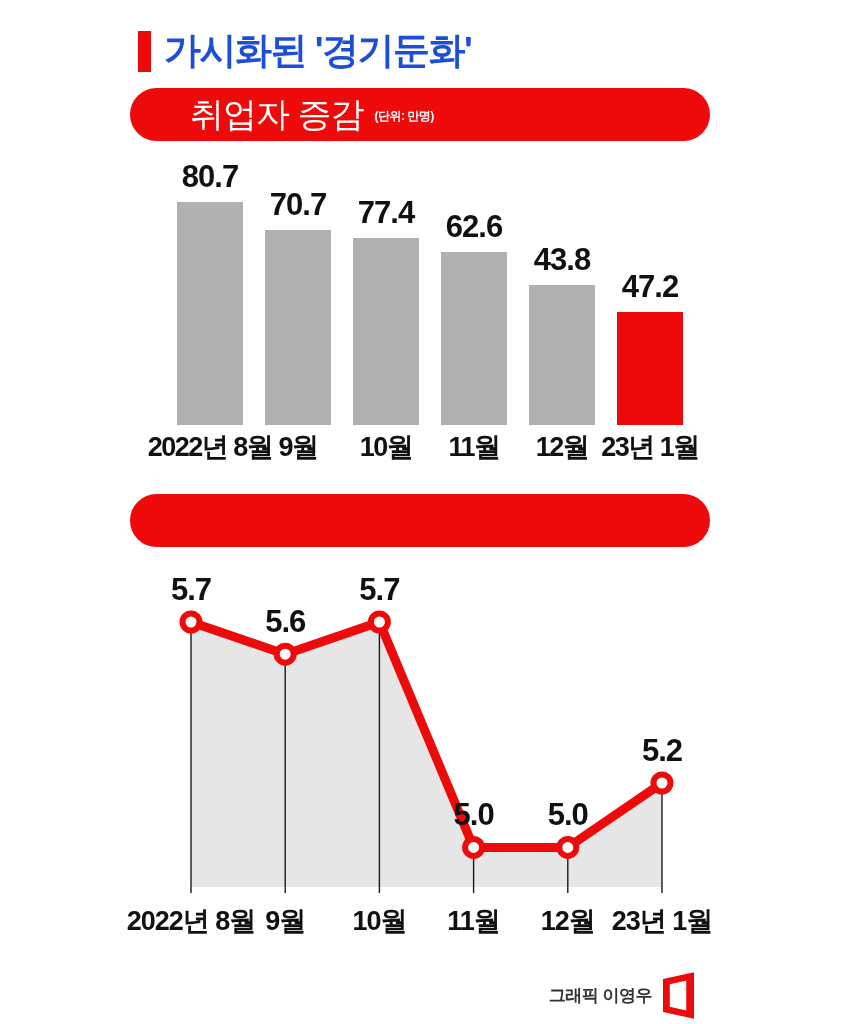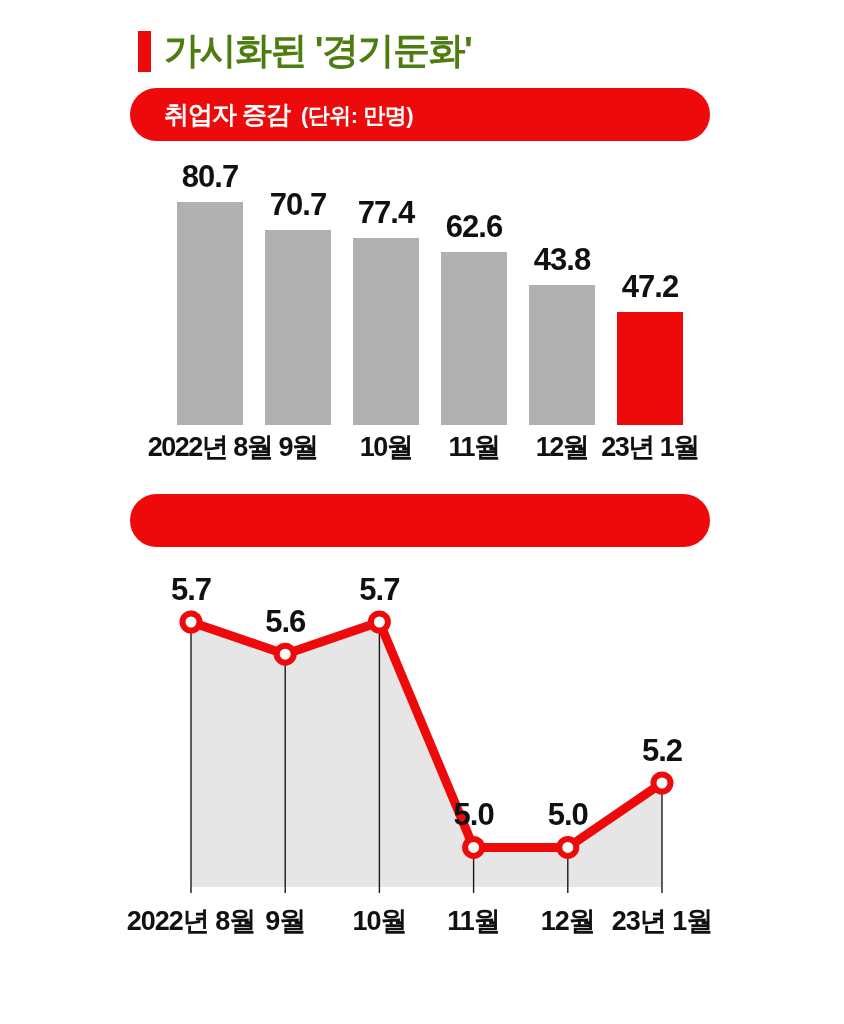--- a/index.html
+++ b/index.html
@@ -3,30 +3,30 @@
 <meta charset="utf-8">
 <style>
   html,body{margin:0;padding:0;background:#ffffff;}
   body{width:844px;height:1024px;position:relative;overflow:hidden;
        font-family:"Liberation Sans","DejaVu Sans",sans-serif;color:#111;}
   .page{position:absolute;inset:0;background:#fff;}
 
   
   .title-row{position:absolute;left:138px;top:26px;display:flex;align-items:center;gap:13px;}
   .title-tick{width:13px;height:41px;background:var(--accent,#ee0a0a);}
-  .page-title{margin:0;font-size:37px;font-weight:800;letter-spacing:-1.5px;color:#4d7c0f;}
+  .page-title{margin:0;font-size:37px;font-weight:800;letter-spacing:-1.5px;color:#1d4ed8;}
 
   
   .banner{position:absolute;left:130px;width:580px;height:53px;border-radius:27px;
           background:var(--accent,#ee0a0a);display:flex;align-items:center;
           padding-left:34px;gap:11px;color:#fff;box-sizing:border-box;}
   #banner-0{top:88px;}
   #banner-1{top:494px;}
-  .banner-title{font-size:25px;font-weight:700;letter-spacing:-1px;white-space:nowrap;}
-  .banner-unit{font-size:22px;font-weight:700;letter-spacing:-0.5px;white-space:nowrap;padding-top:3px;}
+  .banner-title{font-size:34px;font-weight:400;letter-spacing:-1px;white-space:nowrap;margin-left:26px;}
+  .banner-unit{font-size:12px;font-weight:700;letter-spacing:-0.5px;white-space:nowrap;padding-top:3px;}
 
   
   .bar-chart{position:absolute;left:0;top:160px;width:844px;height:310px;padding-left:6px;}
   .bar{position:absolute;}
   .bar-value{position:absolute;transform:translateX(-50%);font-size:31px;font-weight:800;
              color:#111;white-space:nowrap;letter-spacing:-1px;line-height:1;}
   .x-label{position:absolute;transform:translateX(-50%);font-size:27px;font-weight:600;
            color:#111;white-space:nowrap;letter-spacing:-1.5px;line-height:1;}
   .bar-chart .x-label{top:274px;}
 
@@ -103,14 +103,20 @@
         <text x="532" y="201" text-anchor="middle" fill="#111111" font-size="31" font-weight="800">5.2</text>
         <text x="61" y="370" text-anchor="middle" fill="#111111" font-size="27" font-weight="600">2022년 8월</text>
         <text x="155.2" y="370" text-anchor="middle" fill="#111111" font-size="27" font-weight="600">9월</text>
         <text x="249.4" y="370" text-anchor="middle" fill="#111111" font-size="27" font-weight="600">10월</text>
         <text x="343.6" y="370" text-anchor="middle" fill="#111111" font-size="27" font-weight="600">11월</text>
         <text x="437.8" y="370" text-anchor="middle" fill="#111111" font-size="27" font-weight="600">12월</text>
         <text x="532" y="370" text-anchor="middle" fill="#111111" font-size="27" font-weight="600">23년 1월</text>
       </svg>
   </section>
 
+  <footer class="credit-row">
+    <span class="credit-text">그래픽 이영우</span>
+    <svg class="logo" viewBox="0 0 32 48">
+      <path d="M32 0 L32 48 L0 41 L0 7 Z M24 8.5 L24 39.5 L7 35.5 L7 12.5 Z" fill-rule="evenodd"></path>
+    </svg>
+  </footer>
 
 </div>
 
 </body></html>

